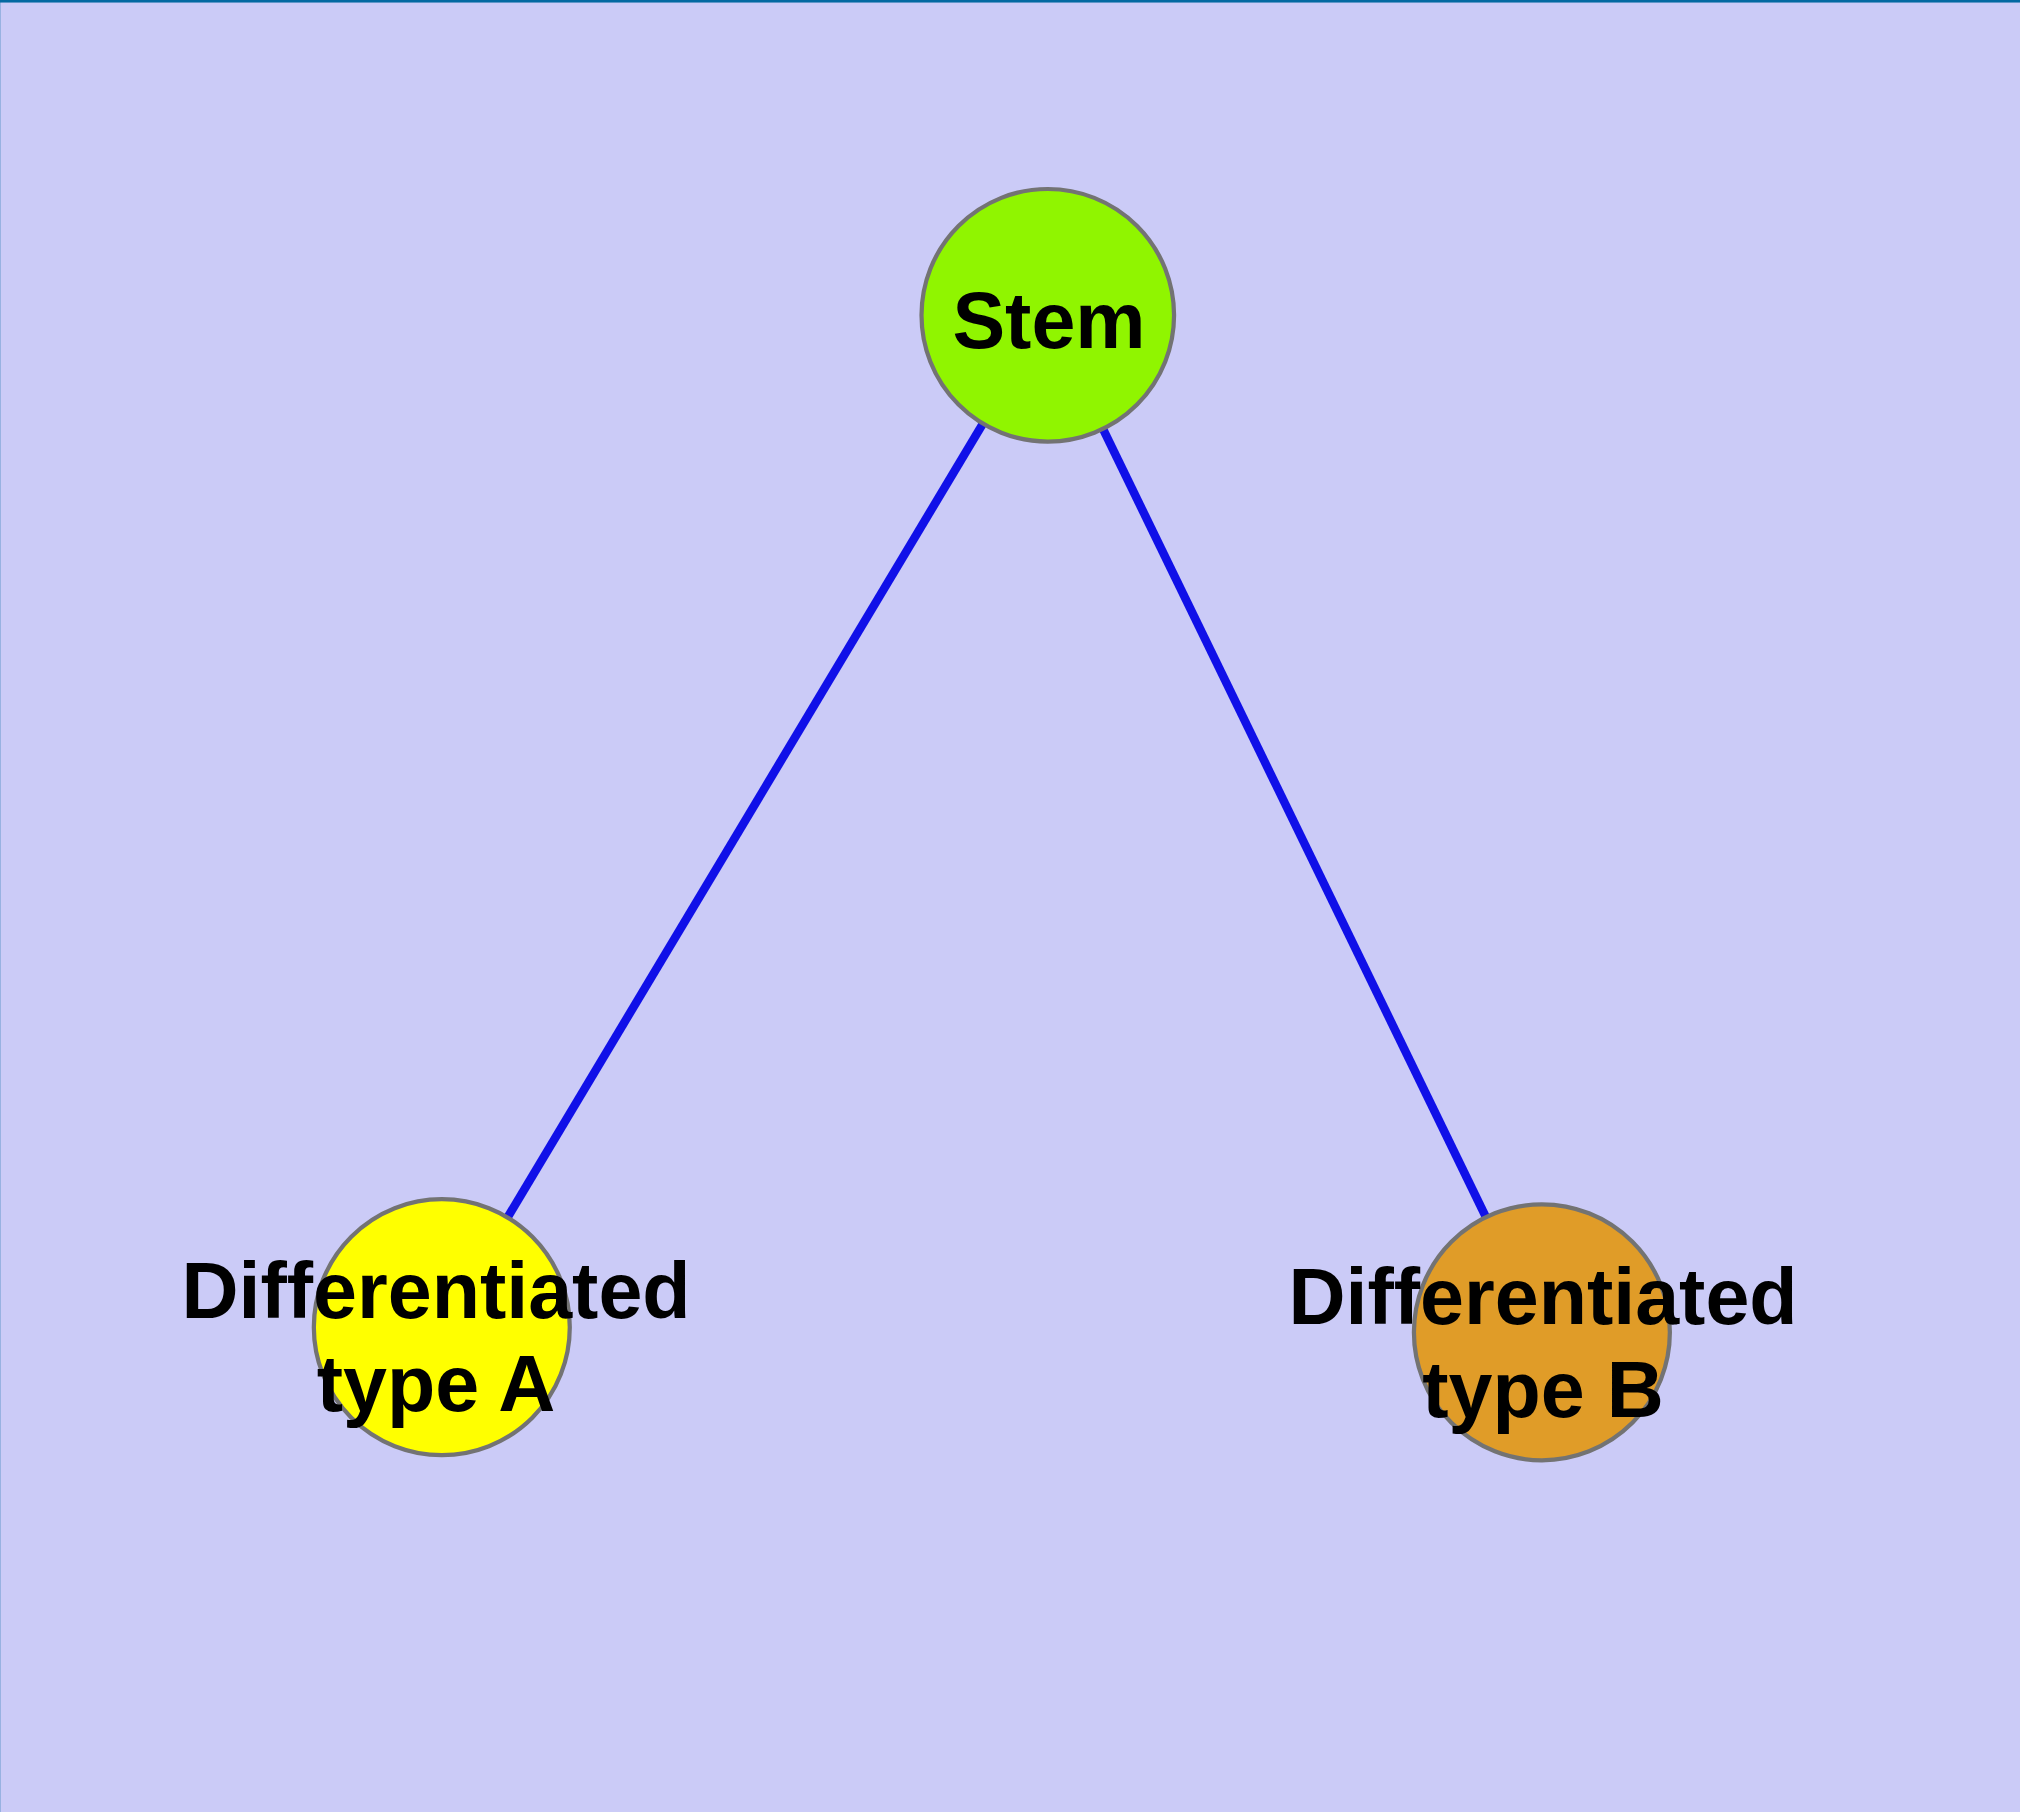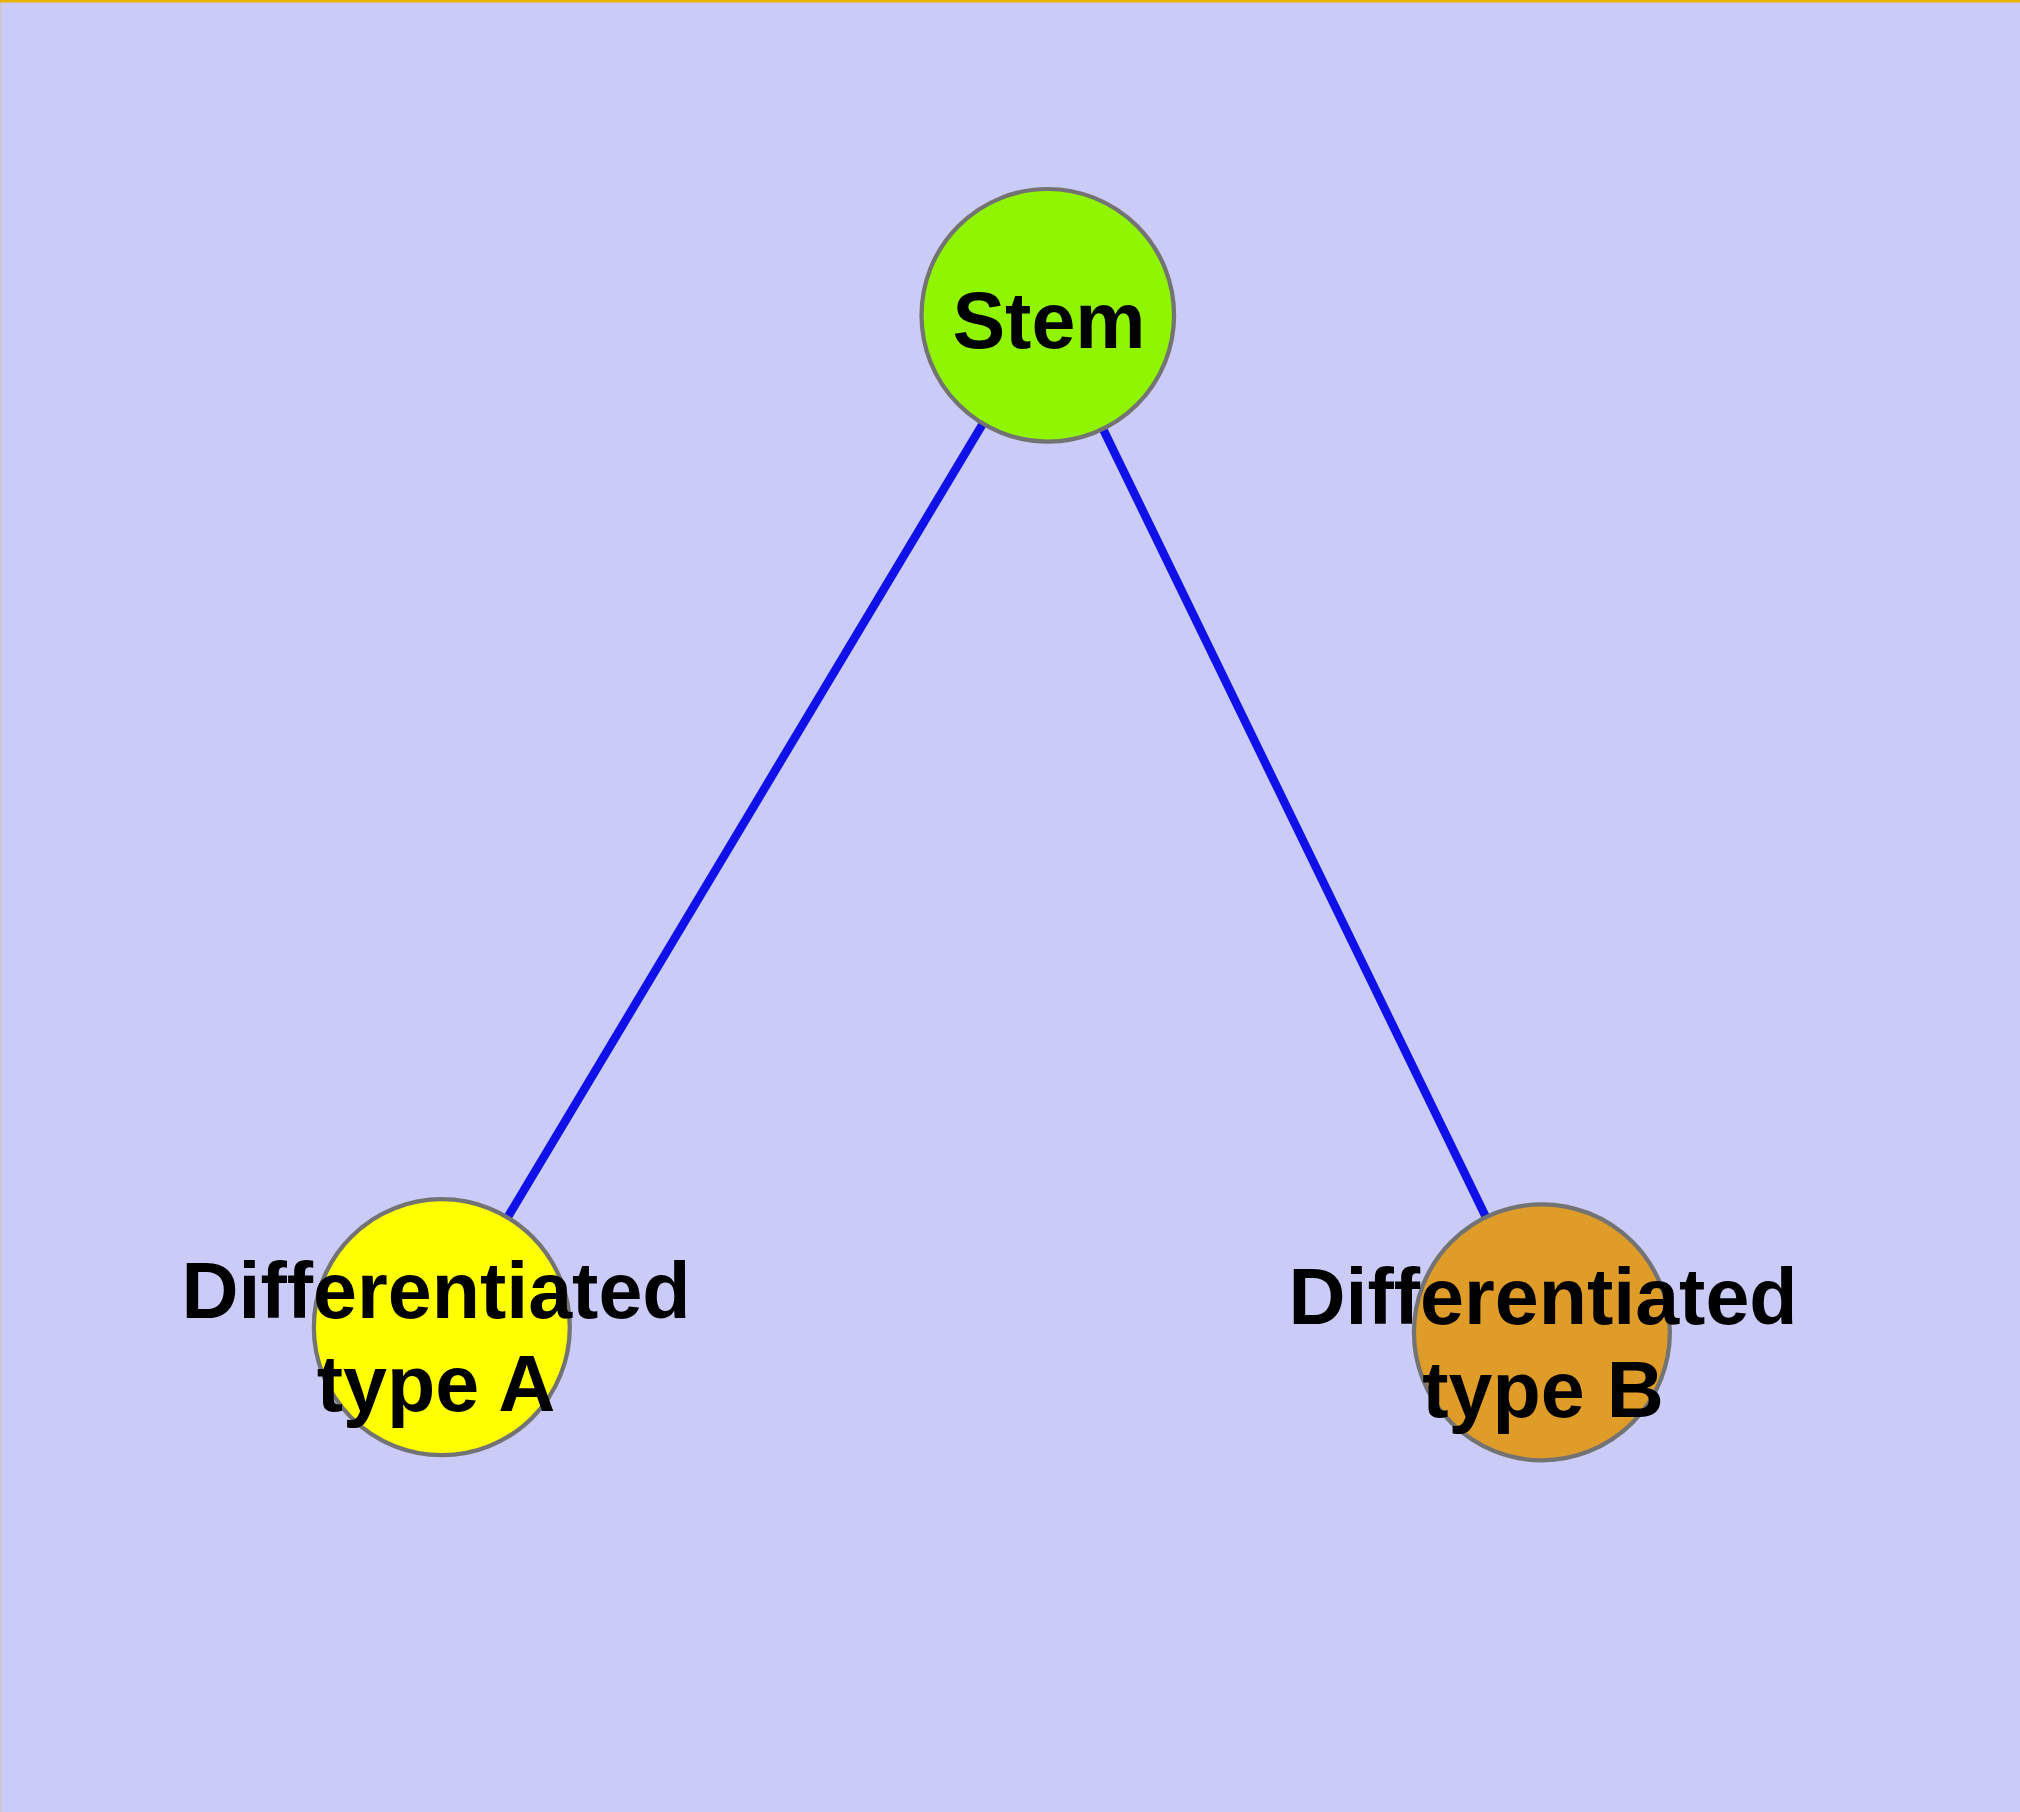--- a/index.html
+++ b/index.html
@@ -10,21 +10,21 @@
     width: 2021px;
     height: 1812px;
     overflow: hidden;
     background: #ffffff;
     font-family: "Liberation Sans", sans-serif;
   }
   .frame {
     position: relative;
     width: 2021px;
     height: 1812px;
-    background: #eab308; 
+    background: #0369a1; 
   }
   .frame svg {
     position: absolute;
     left: 0;
     top: 0;
     display: block;
   }
   .edge {
     stroke-width: 10;
     fill: none;

